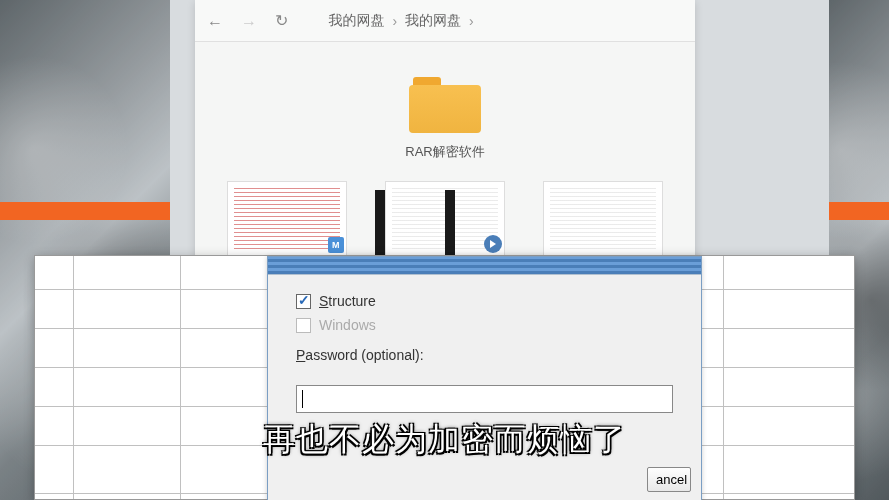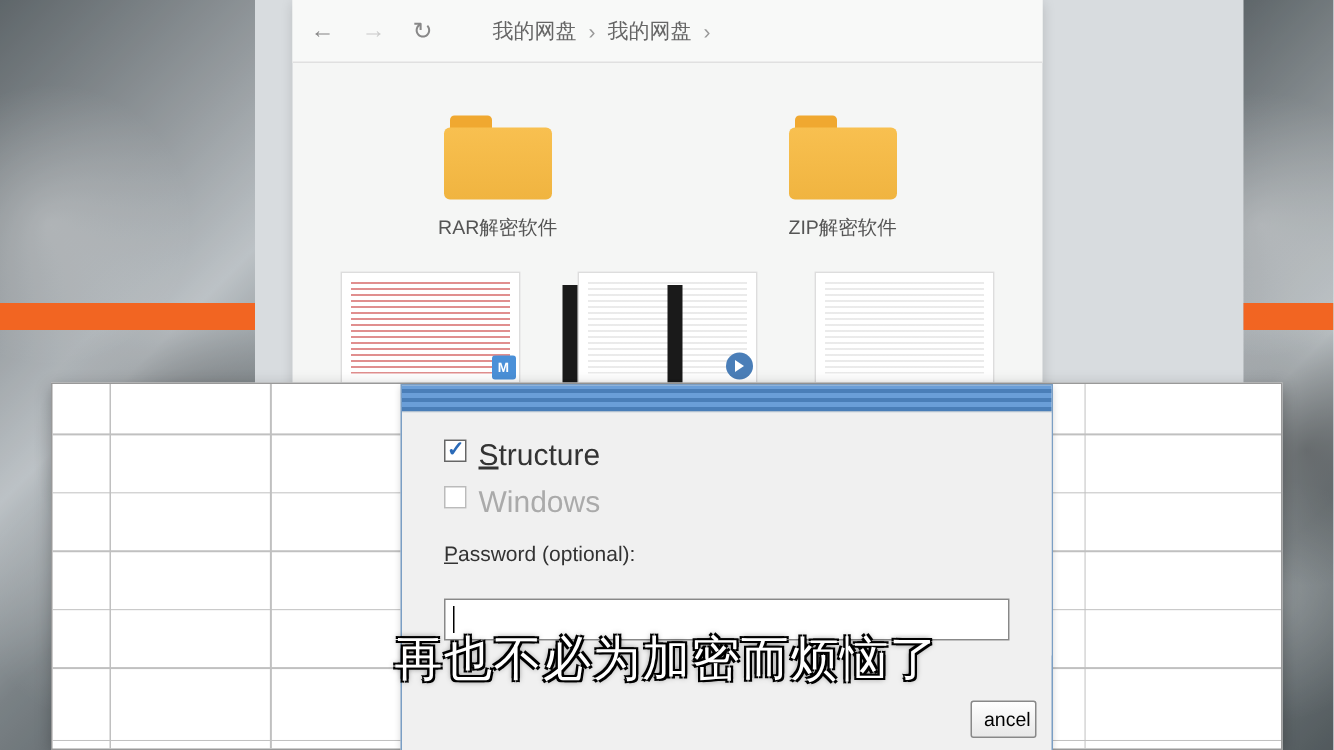--- a/index.html
+++ b/index.html
@@ -251,25 +251,25 @@
       background: repeating-linear-gradient(0deg, #4a7eb8 0, #4a7eb8 3px, #6a9ed8 3px, #6a9ed8 6px);
     }
     
     .dialog-body {
       padding: 18px 28px 10px;
       background: #f0f0f0;
     }
     
     .checkbox-row {
       display: flex;
-      align-items: flex-start;
+      align-items: center;
       gap: 8px;
       margin-bottom: 8px;
       color: #333;
-      font-size: 20px;
+      font-size: 14px;
     }
     
     .checkbox {
       width: 15px;
       height: 15px;
       border: 1px solid #666;
       background: #fff;
       position: relative;
       cursor: pointer;
     }
@@ -371,24 +371,20 @@
       <span class="breadcrumb-item">我的网盘</span>
       <span class="breadcrumb-sep">›</span>
     </div>
   </div>
 
   <div class="folder-grid">
     <div class="folder-item">
       <div class="folder-icon"></div>
       <div class="folder-label">RAR解密软件</div>
     </div>
-    <div class="folder-item">
-      <div class="folder-icon"></div>
-      <div class="folder-label">ZIP解密软件</div>
-    </div>
   </div>
 
   <div class="file-row">
     <div class="file-preview red-text">
       <div class="m-badge">M</div>
     </div>
     <div class="file-preview">
       <div class="play-badge"></div>
     </div>
     <div class="file-preview"></div>

